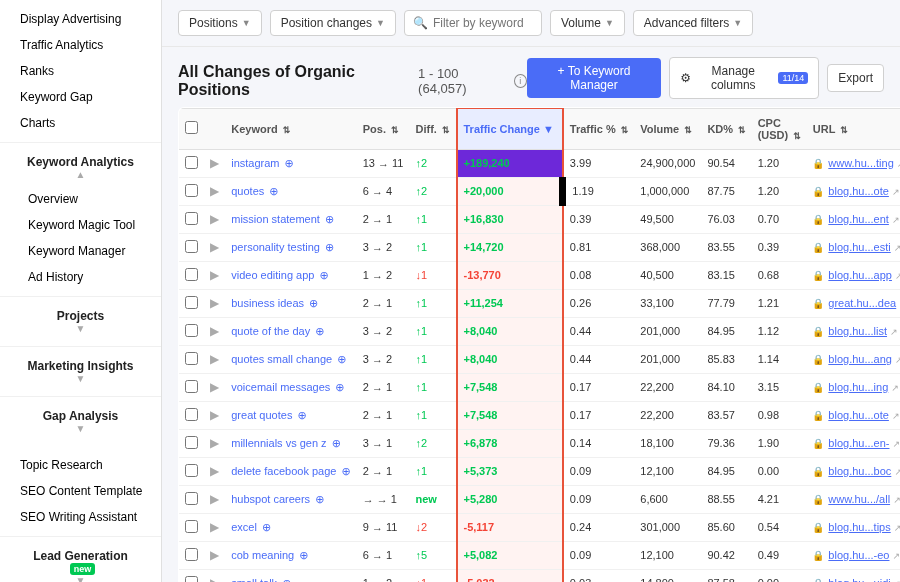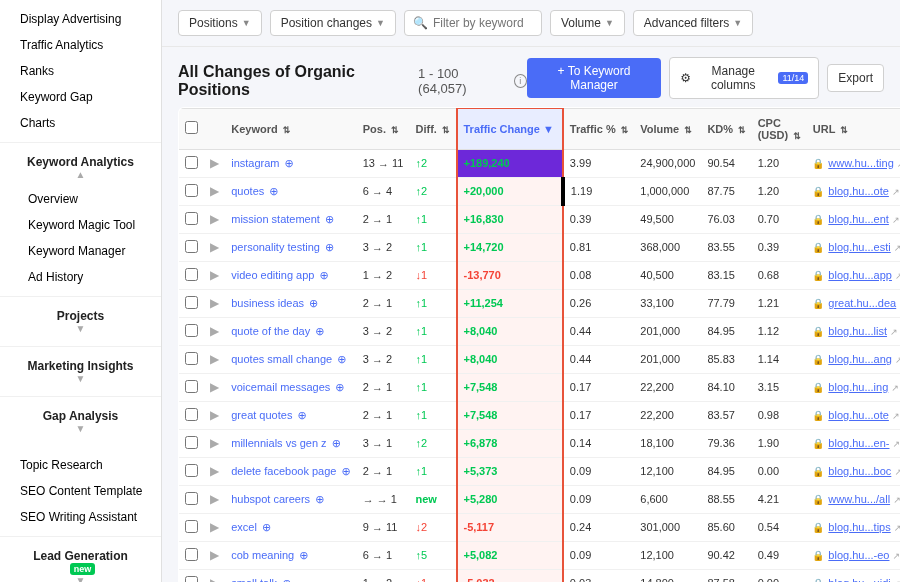--- a/index.html
+++ b/index.html
@@ -231,21 +231,21 @@
   </tr>
           <tr>
     <td class="checkbox-col"><input type="checkbox" style=""></td>
     <td><span class="plus-btn">▶</span></td>
     <td>
       <a class="keyword-link" href="#">quotes</a>
       <span style="color:#4a6cf7;font-size:11px;margin-left:2px;">⊕</span>
     </td>
     <td>6 → 4</td>
     <td><span class="diff-up">↑2</span></td>
-    <td style="background:#fff3f2; border-left:2px solid #e8533a; border-right:4px solid #000000;"><span class="traffic-change-positive">+20,000</span></td>
+    <td style="background:#fff3f2; border-left:2px solid #e8533a; border-right:7px solid #000000;"><span class="traffic-change-positive">+20,000</span></td>
     <td>1.19</td>
     <td>1,000,000</td>
     <td>87.75</td>
     <td>1.20</td>
     <td>
       <span class="lock-icon">🔒</span>
       <a class="url-cell" href="#">blog.hu...ote</a>
       <span class="ext-icon">↗</span>
     </td>
 

